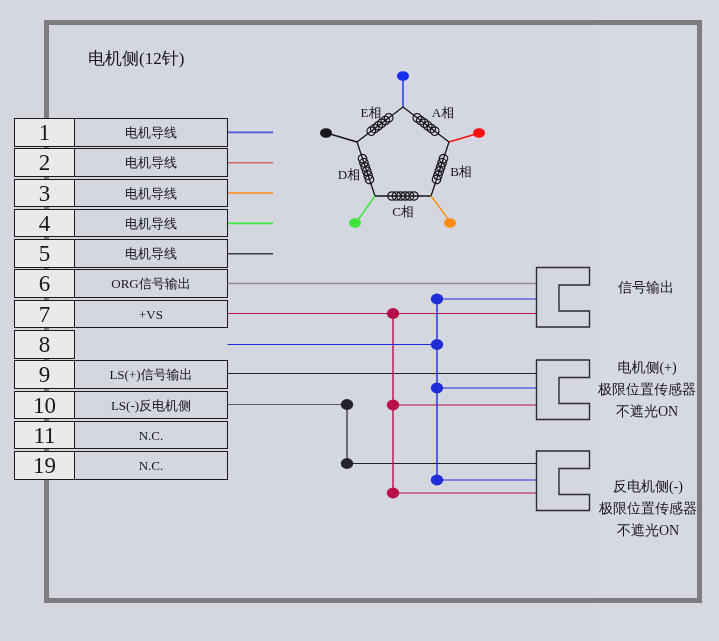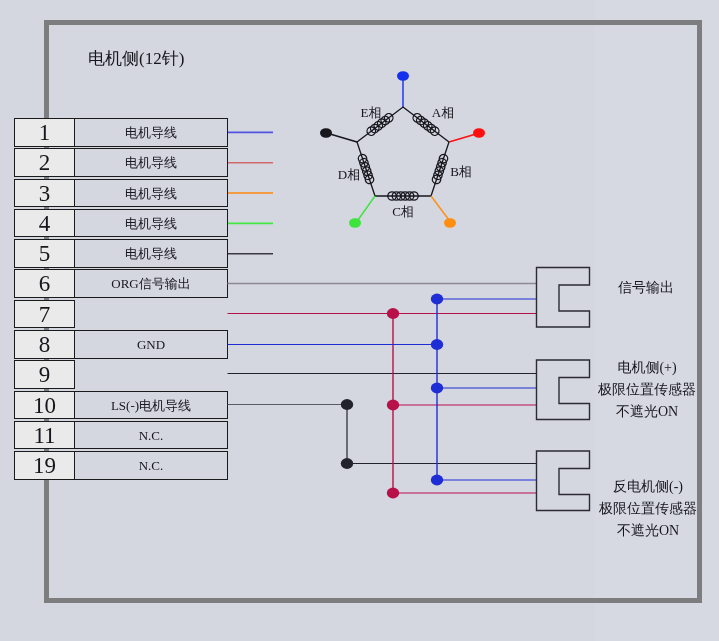--- a/index.html
+++ b/index.html
@@ -55,31 +55,32 @@
     <div class="pin-row">
         <div class="pin-num">5</div>
         <div class="pin-label">电机导线</div>
       </div>
     <div class="pin-row">
         <div class="pin-num">6</div>
         <div class="pin-label">ORG信号输出</div>
       </div>
     <div class="pin-row">
         <div class="pin-num">7</div>
+        <div class="pin-label">+VS</div>
       </div>
     <div class="pin-row">
         <div class="pin-num">8</div>
-        <div class="pin-label">GND</div>
       </div>
     <div class="pin-row">
         <div class="pin-num">9</div>
+        <div class="pin-label">LS(+)信号输出</div>
       </div>
     <div class="pin-row">
         <div class="pin-num">10</div>
-        <div class="pin-label">LS(-)电机导线</div>
+        <div class="pin-label">LS(-)反电机侧</div>
       </div>
     <div class="pin-row">
         <div class="pin-num">11</div>
         <div class="pin-label">N.C.</div>
       </div>
     <div class="pin-row">
         <div class="pin-num">19</div>
         <div class="pin-label">N.C.</div>
       </div>
   </div>

